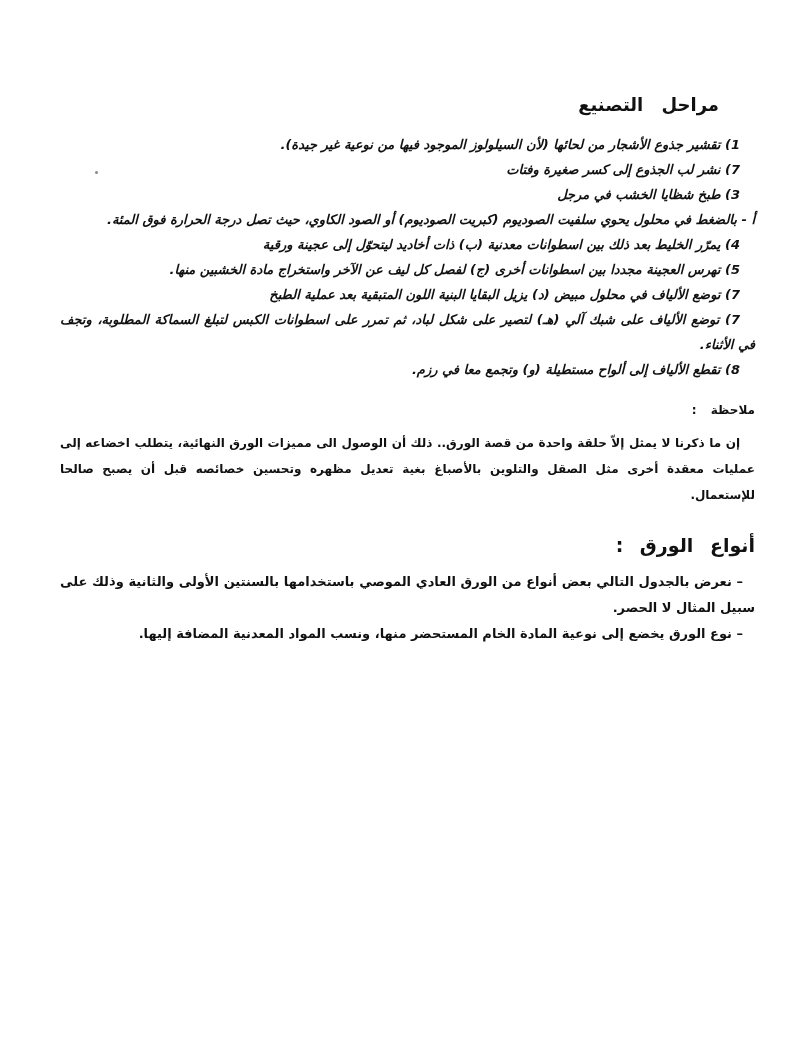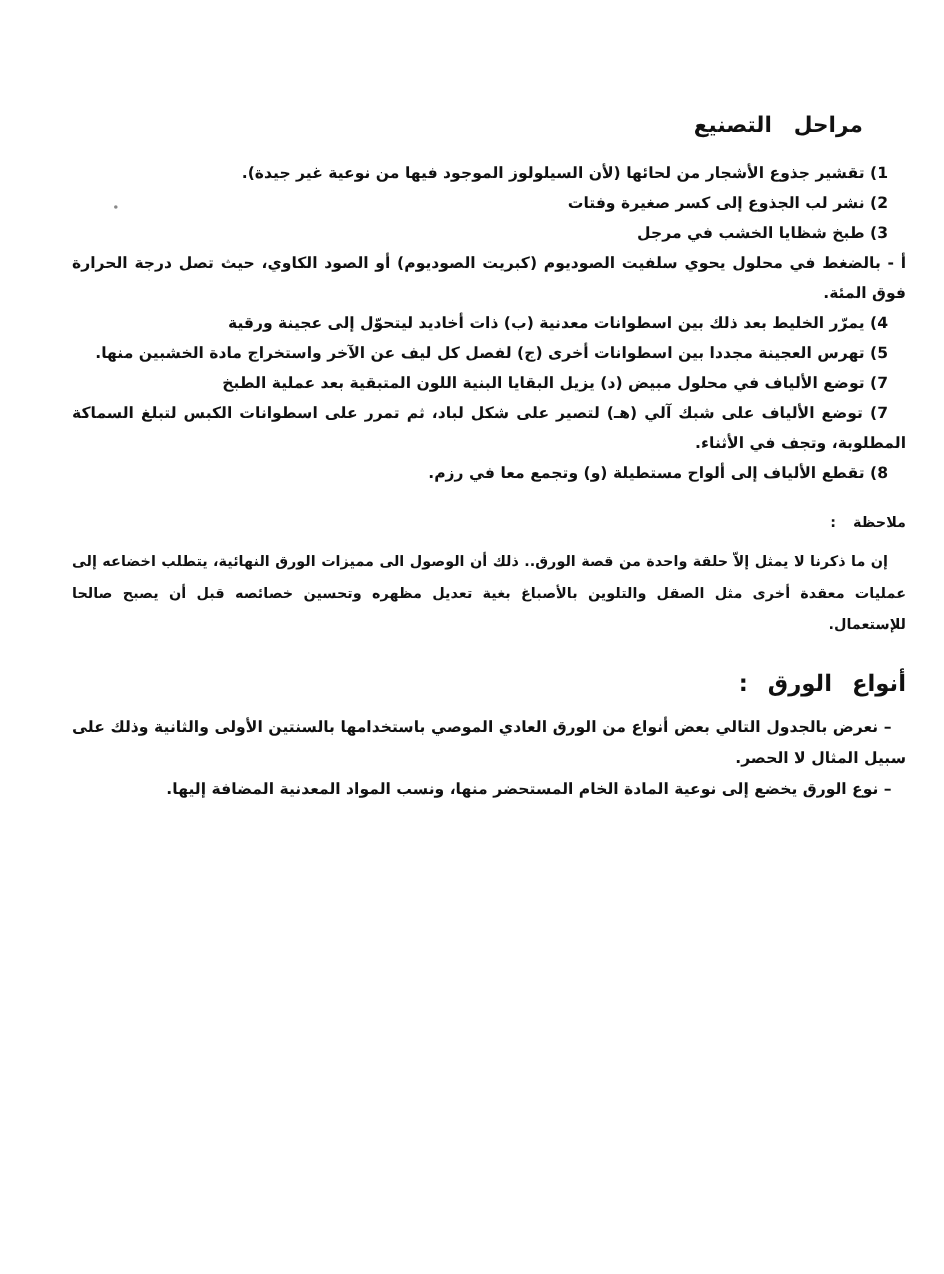--- a/index.html
+++ b/index.html
@@ -20,21 +20,21 @@
     direction: rtl;
     text-align: right;
   }
   .section-title {
     font-size: 18px;
     font-weight: 700;
     line-height: 26px;
     margin: 0 36px 14px 0;
     word-spacing: 12px;
   }
-  .steps { margin: 0; }
+  .steps { margin: 0; font-style: italic; }
   .step {
     margin: 0;
     font-size: 13px;
     font-weight: 700;
     line-height: 25px;
     text-indent: 15px;
     text-align: justify;
   }
   .step.substep { text-indent: 0; }
   .subheading {
@@ -87,21 +87,21 @@
 </head>
 <body>
 
 <div class="page">
   <div class="content">
 
     <h1 class="section-title">مراحل التصنيع</h1>
 
     <div class="steps">
       <p class="step">1) تقشير جذوع الأشجار من لحائها (لأن السيلولوز الموجود فيها من نوعية غير جيدة).</p>
-      <p class="step">2) نشر لب الجذوع إلى كسر صغيرة وفتات</p>
+      <p class="step">7) نشر لب الجذوع إلى كسر صغيرة وفتات</p>
       <p class="step">3) طبخ شظايا الخشب في مرجل</p>
       <p class="step substep">أ - بالضغط في محلول يحوي سلفيت الصوديوم (كبريت الصوديوم) أو الصود الكاوي، حيث تصل درجة الحرارة فوق المئة.</p>
       <p class="step">4) يمرّر الخليط بعد ذلك بين اسطوانات معدنية (ب) ذات أخاديد ليتحوّل إلى عجينة ورقية</p>
       <p class="step">5) تهرس العجينة مجددا بين اسطوانات أخرى (ج) لفصل كل ليف عن الآخر واستخراج مادة الخشبين منها.</p>
       <p class="step">7) توضع الألياف في محلول مبيض (د) يزيل البقايا البنية اللون المتبقية بعد عملية الطبخ</p>
       <p class="step">7) توضع الألياف على شبك آلي (هـ) لتصير على شكل لباد، ثم تمرر على اسطوانات الكبس لتبلغ السماكة المطلوبة، وتجف في الأثناء.</p>
       <p class="step">8) تقطع الألياف إلى ألواح مستطيلة (و) وتجمع معا في رزم.</p>
     </div>
 
     <h2 class="subheading">ملاحظة :</h2>

